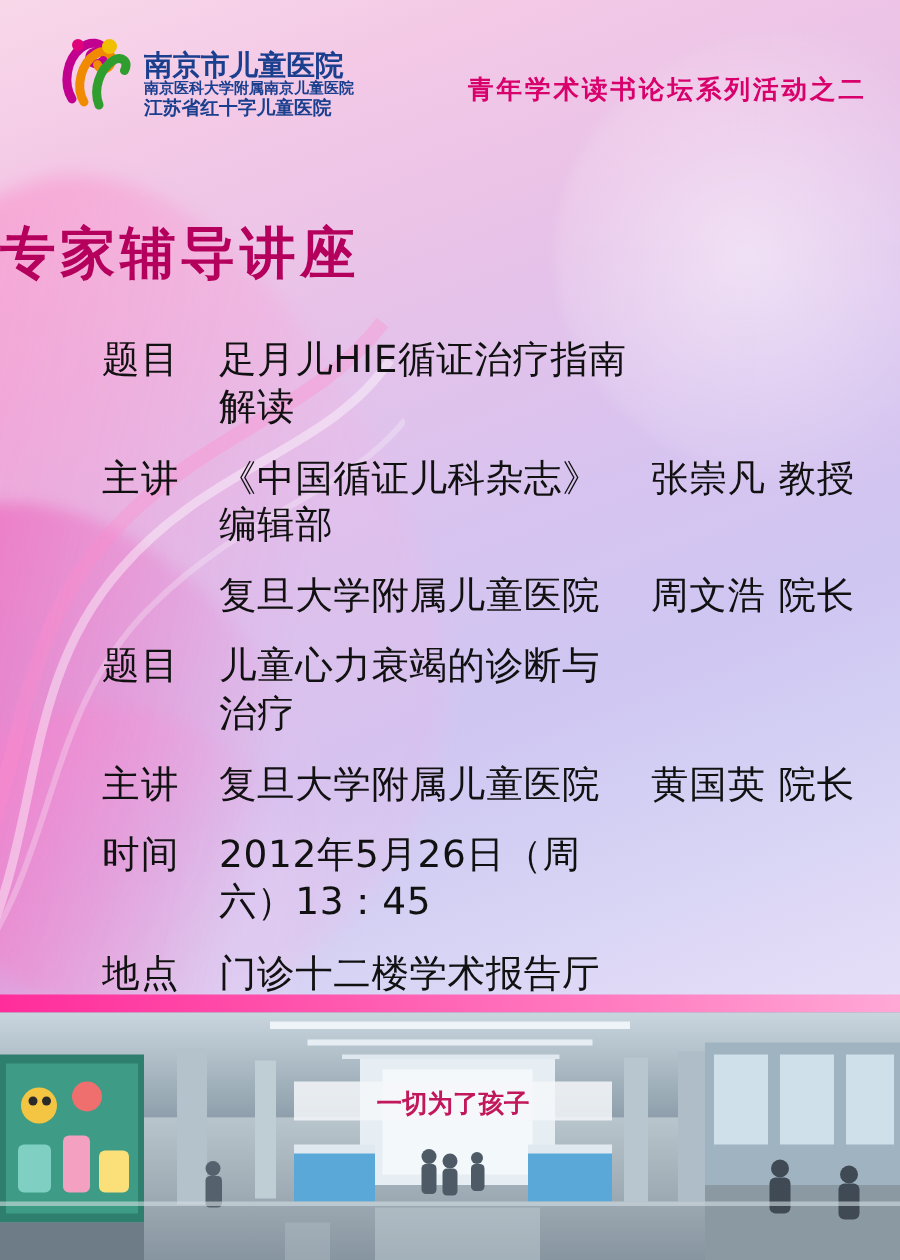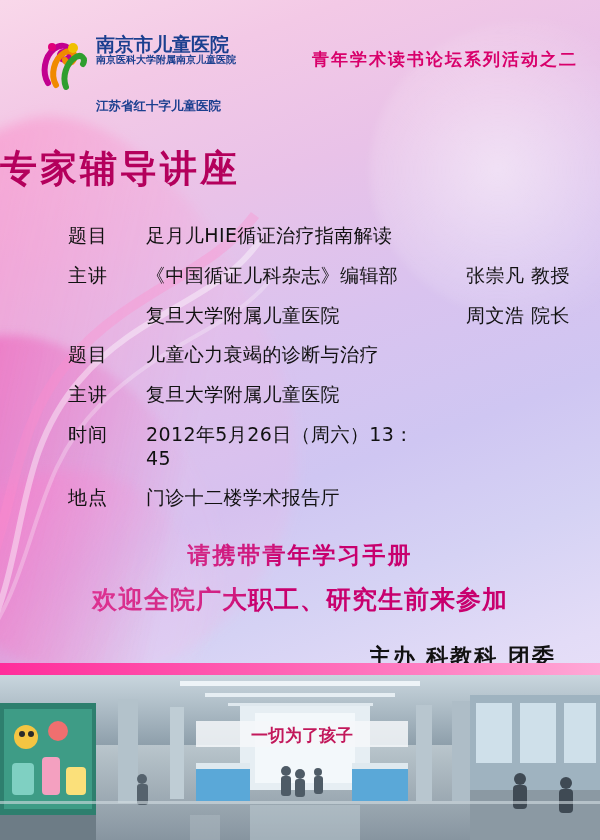--- a/index.html
+++ b/index.html
@@ -114,21 +114,20 @@
     font-weight: bold;
     color: #1b3f8f;
     white-space: nowrap;
   }
   .hname-3 {
     font-family: "DejaVu Sans", sans-serif;
     font-size: 12.5px;
     font-weight: bold;
     color: #1b3f8f;
     white-space: nowrap;
-    margin-top: 34px;
   }
   .series-title {
     position: absolute;
     right: 22px;
     top: 48px;
     font-family: "DejaVu Sans", sans-serif;
     font-size: 17px;
     font-weight: bold;
     color: #d8006b;
     letter-spacing: 2px;
@@ -152,21 +151,21 @@
     position: relative;
     margin: 30px 0 0 0;
     padding: 0 30px 0 68px;
     font-family: "DejaVu Sans", sans-serif;
     color: #111111;
   }
   .row {
     display: flex;
     align-items: baseline;
     margin-bottom: 16px;
-    font-size: 19px;
+    font-size: 25px;
     line-height: 1.25;
   }
   .row .label {
     width: 78px;
     flex: none;
     letter-spacing: 1px;
   }
   .row .value {
     flex: 1 1 auto;
     letter-spacing: 0.4px;
@@ -292,20 +291,21 @@
 
     <div class="row">
       <div class="label">题目</div>
       <div class="value">儿童心力衰竭的诊断与治疗</div>
       <div class="person"></div>
     </div>
 
     <div class="row">
       <div class="label">主讲</div>
       <div class="value">复旦大学附属儿童医院</div>
+      <div class="person">黄国英  院长</div>
     </div>
 
     <div class="row">
       <div class="label">时间</div>
       <div class="value">2012年5月26日（周六）13：45</div>
       <div class="person"></div>
     </div>
 
     <div class="row">
       <div class="label">地点</div>

